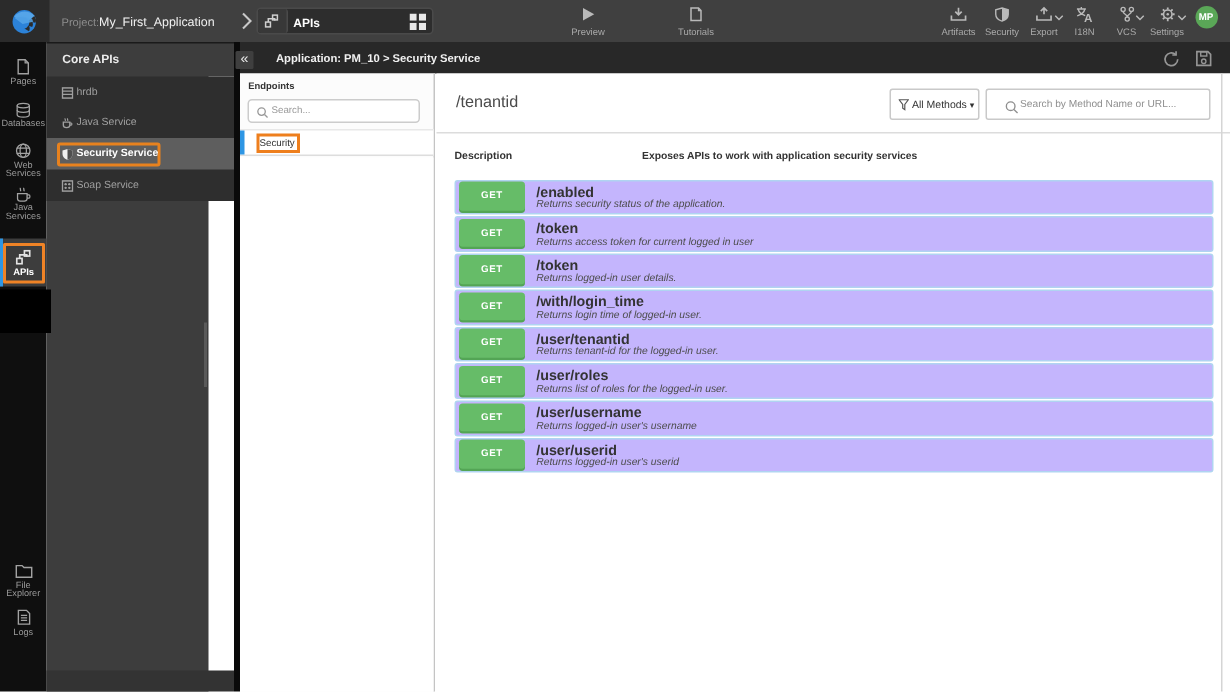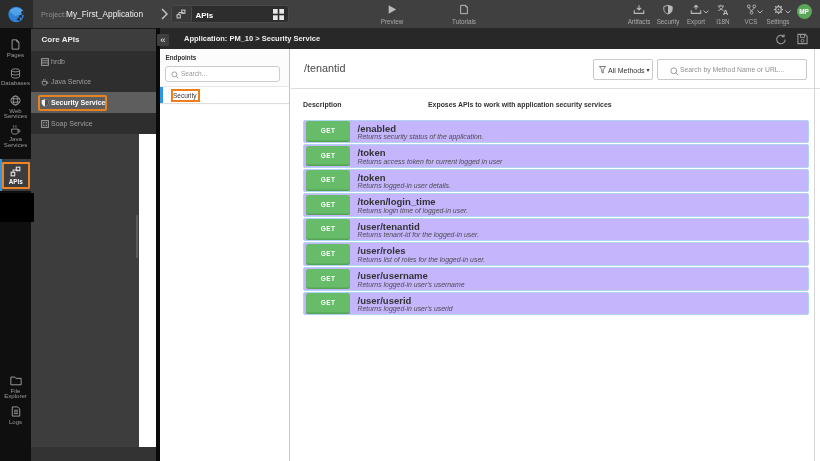--- a/index.html
+++ b/index.html
@@ -350,21 +350,21 @@
         <div class="path">/token</div>
         <div class="desc">Returns access token for current logged in user</div>
       </div>
     <div class="row">
         <div class="badge">GET</div>
         <div class="path">/token</div>
         <div class="desc">Returns logged-in user details.</div>
       </div>
     <div class="row">
         <div class="badge">GET</div>
-        <div class="path">/token/login_time</div>
+        <div class="path">/with/login_time</div>
         <div class="desc">Returns login time of logged-in user.</div>
       </div>
     <div class="row">
         <div class="badge">GET</div>
         <div class="path">/user/tenantid</div>
         <div class="desc">Returns tenant-id for the logged-in user.</div>
       </div>
     <div class="row">
         <div class="badge">GET</div>
         <div class="path">/user/roles</div>

